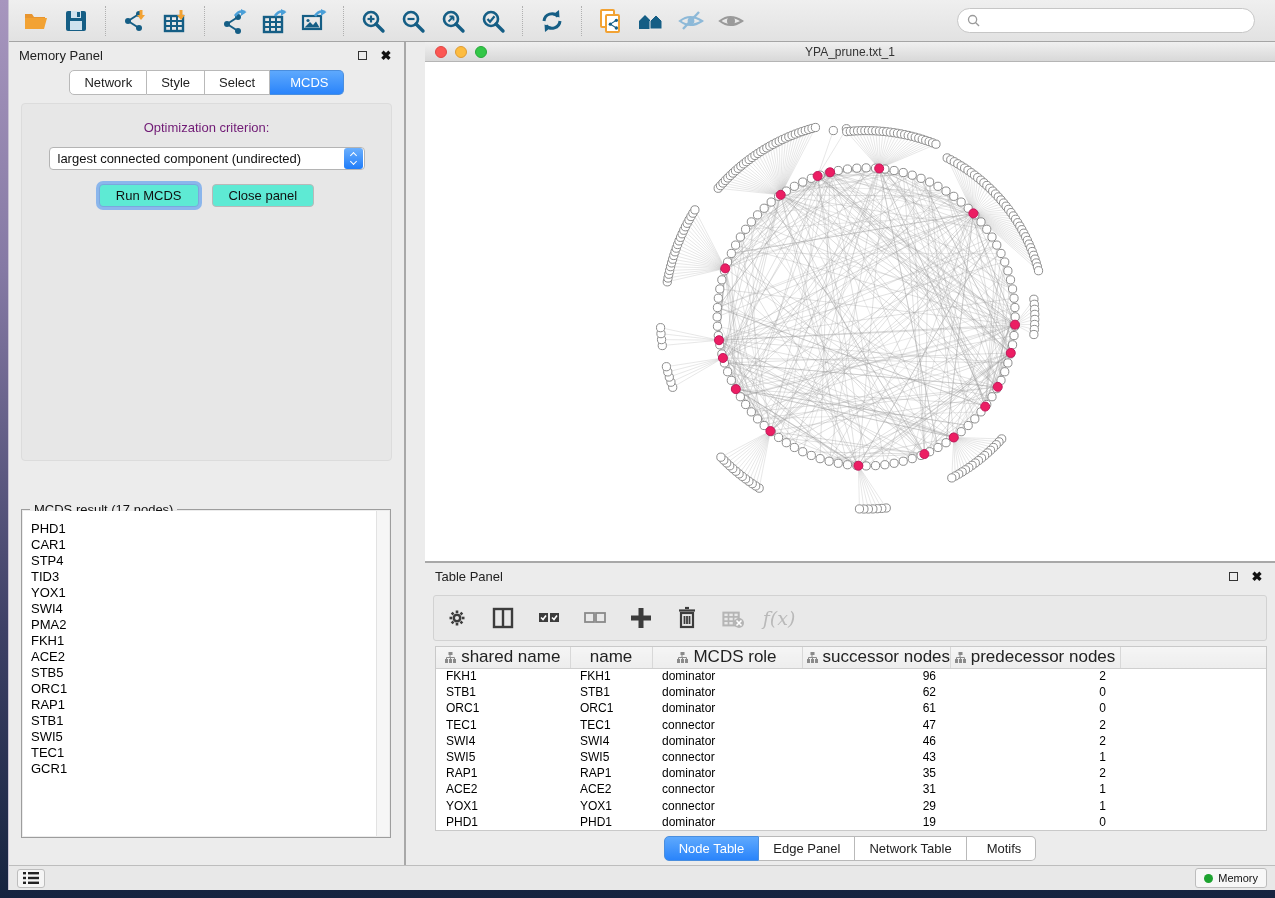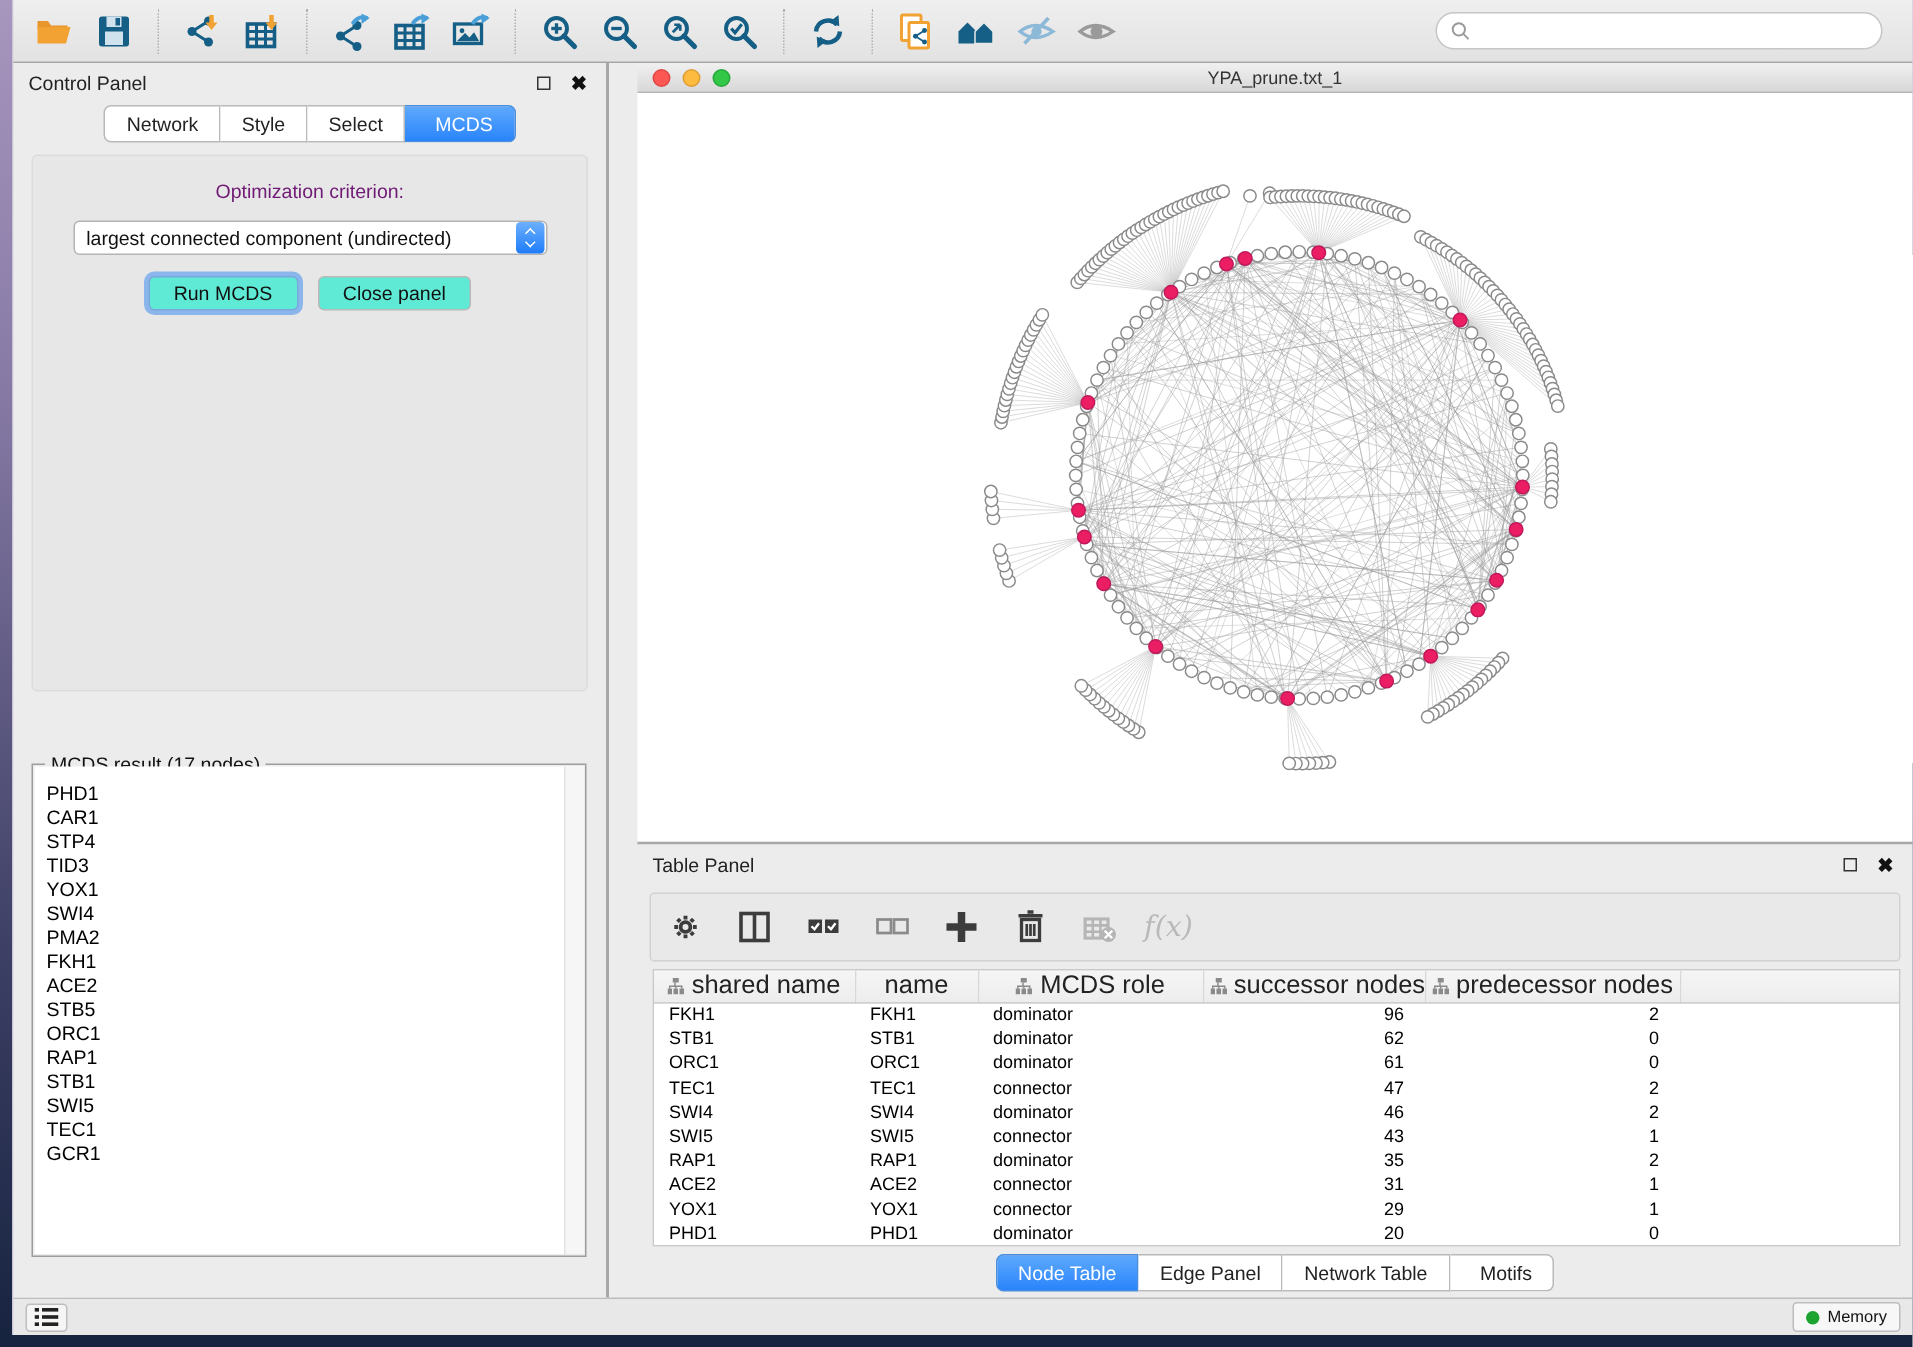--- a/index.html
+++ b/index.html
@@ -297,21 +297,21 @@
           <line x1="9.4" y1="9.4" x2="13" y2="13" stroke="#9a9a9a" stroke-width="1.4"></line>
         </svg>
       <input placeholder="" style="">
     </div>
   </div>
 
   <div class="main">
 
     <div class="control-panel">
       <div class="panel-header">
-        <span class="ph-title">Control Panel</span>
+        <span class="ph-title">Memory Panel</span>
         <span class="ph-ico">
             <span class="float-sq"></span>
           </span>
         <span class="ph-ico close-x">✖</span>
       </div>
       <div class="cp-tabs">
           <div class="seg" id="cp-tabs-seg">
             <div class="seg-btn">Network</div>
             <div class="seg-btn">Style</div>
             <div class="seg-btn">Select</div>
@@ -1405,21 +1405,21 @@
                   <td class="">YOX1</td>
                   <td class="">connector</td>
                   <td class="num">29</td>
                   <td class="num">1</td>
                   <td class=""></td>
                 </tr>
                 <tr>
                   <td class="">PHD1</td>
                   <td class="">PHD1</td>
                   <td class="">dominator</td>
-                  <td class="num">20</td>
+                  <td class="num">19</td>
                   <td class="num">0</td>
                   <td class=""></td>
                 </tr>
               </tbody>
           </table>
           <div class="tbl-scroll">
               <div class="tbl-thumb"></div>
             </div>
         </div>
         <div class="tp-tabs">

